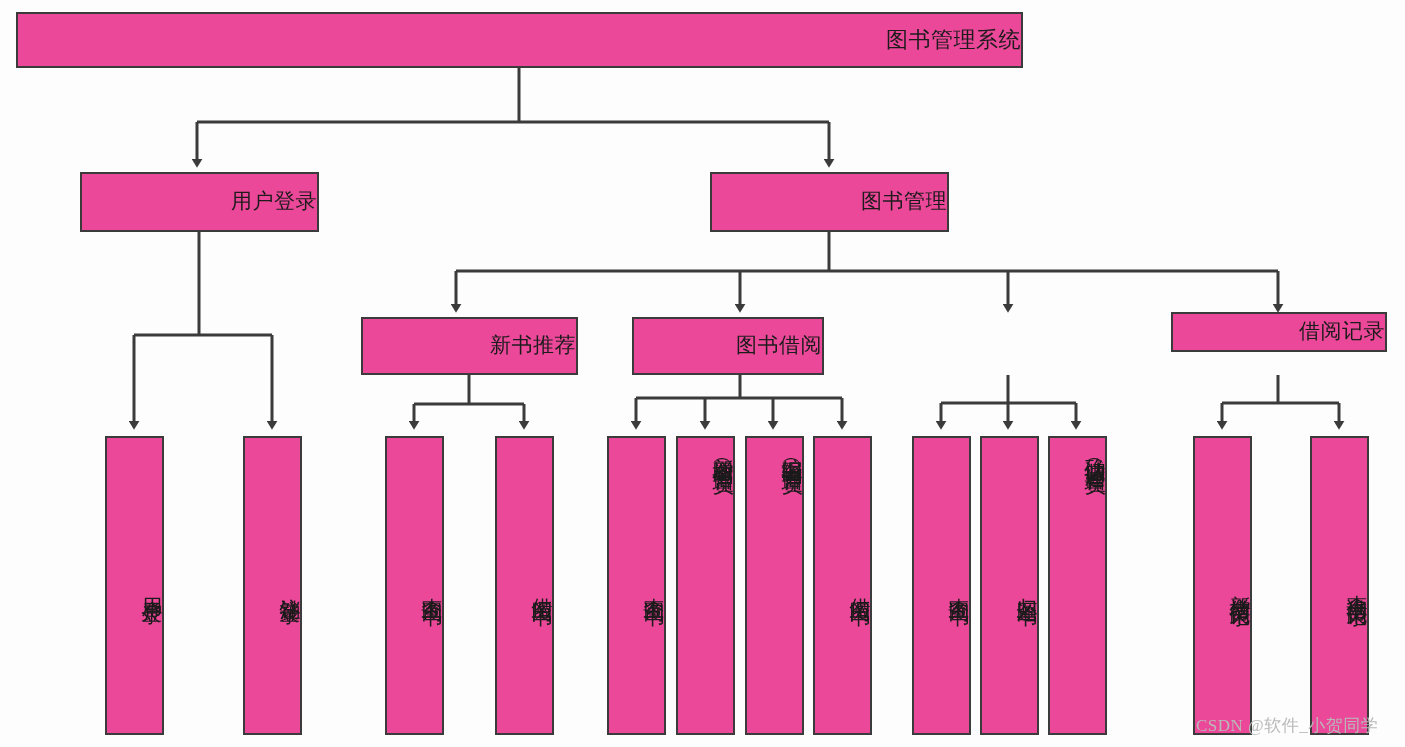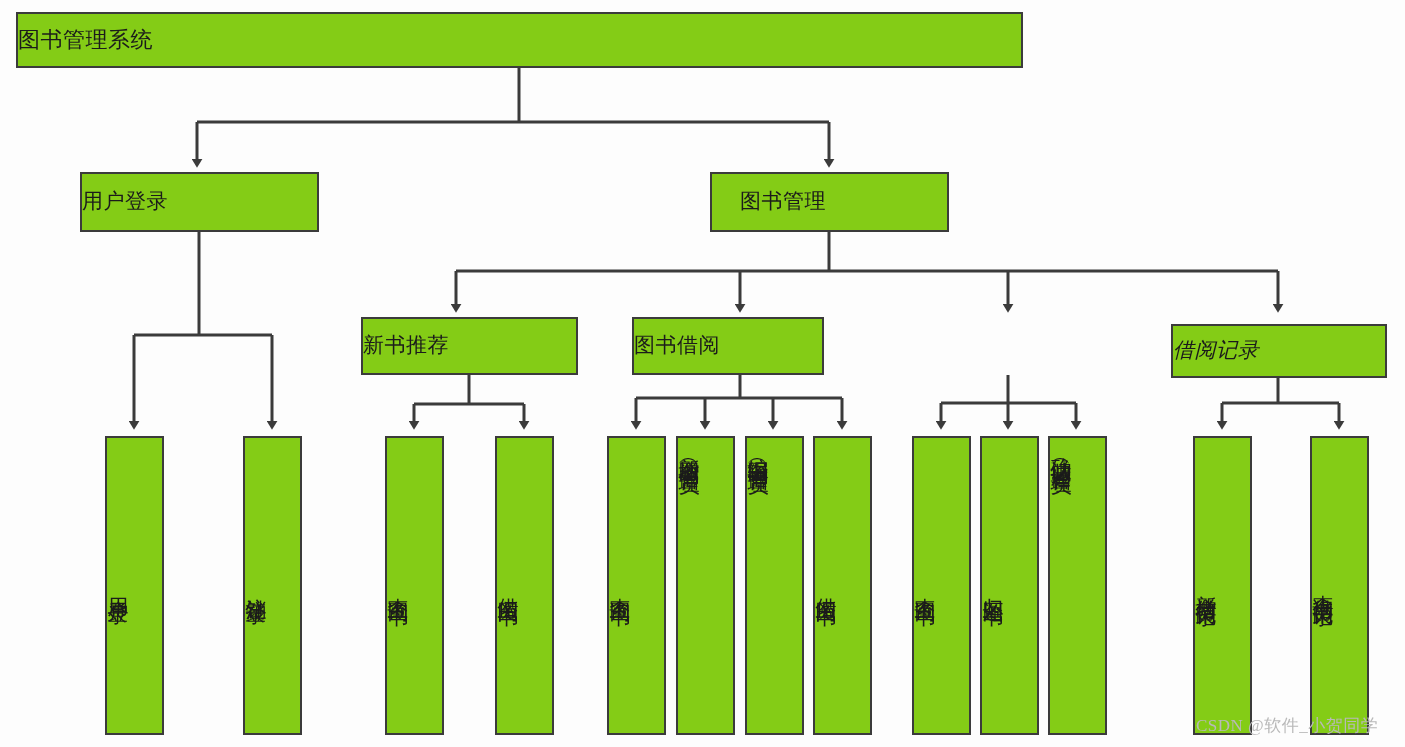--- a/index.html
+++ b/index.html
@@ -14,25 +14,25 @@
   #diagram-root {
     position: relative;
     width: 1405px;
     height: 747px;
     background: #fdfdfd;
     overflow: hidden;
   }
   .node {
     position: absolute;
     box-sizing: border-box;
-    background: #84cc16;
+    background: #ec4899;
     border: 2.5px solid #3b3b3b;
     display: flex;
     align-items: center;
-    justify-content: flex-start;
+    justify-content: flex-end;
     color: #1b1b1b;
   }
   .node-label {
     display: block;
     text-align: center;
     line-height: 1.12;
     letter-spacing: 0.5px;
   }
   
   .node.horiz .node-label {
@@ -150,21 +150,21 @@
 
   <div class="node horiz" style="left:361px; top:317px; width:217px; height:58px;">
     <span class="node-label">新书推荐</span>
   </div>
 
   <div class="node horiz" style="left:632px; top:317px; width:192px; height:58px;">
     <span class="node-label">图书借阅</span>
   </div>
 
 
-  <div class="node horiz" style="left:1171px; top:324px; width:216px; height:54px;font-style:italic;">
+  <div class="node horiz" style="left:1171px; top:312px; width:216px; height:40px;">
     <span class="node-label">借阅记录</span>
   </div>
 
   <div class="node vert mid-text" style="left:105px; top:436px; width:59px; height:299px;">
     <span class="node-label">用户登录</span>
   </div>
   <div class="node vert mid-text" style="left:243px; top:436px; width:59px; height:299px;">
     <span class="node-label">注销登录</span>
   </div>
 

